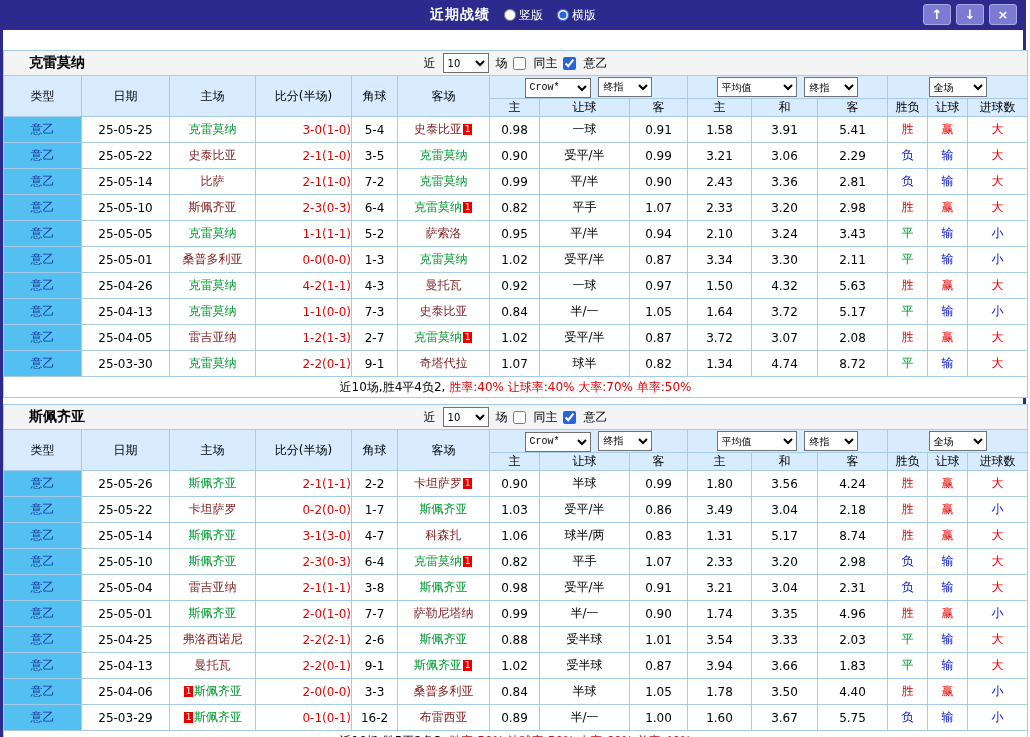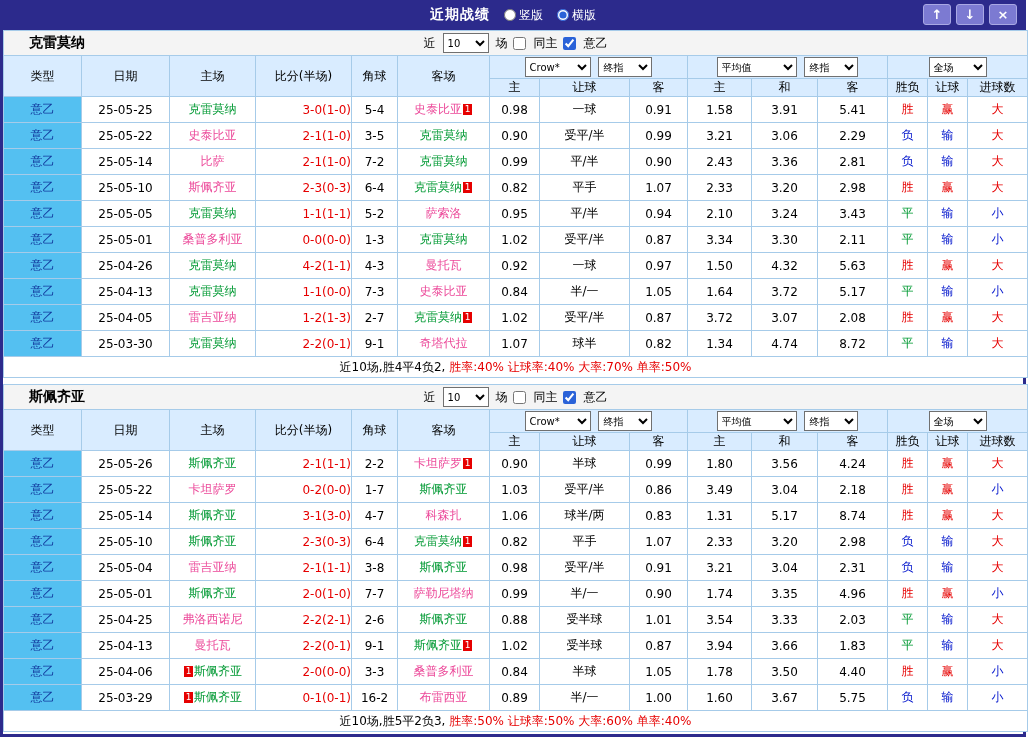--- a/index.html
+++ b/index.html
@@ -13,48 +13,48 @@
   .titlebar { height:30px; display:flex; align-items:center; position:relative;
     background:var(--titlebar-bg,#2c2a8c); color:#fff; }
   .tb-center { flex:1; display:flex; align-items:center; justify-content:center; gap:14px; }
   .tb-title { font-weight:bold; font-size:14px; letter-spacing:1px; }
   .tb-radio { display:inline-flex; align-items:center; gap:3px; font-size:12px; cursor:pointer; }
   .tb-radio input { width:12px; height:12px; }
   .tb-buttons { position:absolute; right:6px; top:4px; display:flex; gap:5px; }
   .tb-btn { width:28px; height:21px; background:var(--titlebar-button-bg,#7c7ad2);
     border:1px solid #a9a8e4; border-radius:3px; color:#fff; font-size:13px;
     line-height:1; cursor:pointer; font-family:inherit; font-weight:bold; }
-  .content { background:#fff; height:704px; padding-top:0; }
+  .content { background:#fff; height:704px; padding-top:20px; }
   .section { margin-bottom:6px; }
   table.grid { width:1024px; border-collapse:collapse; table-layout:fixed; background:#fff; }
   .grid th, .grid td { border:1px solid var(--grid-border,#a6cbe9); text-align:center;
     font-weight:normal; overflow:hidden; white-space:nowrap; padding:0; font-size:12px; }
   .team-row th { background:var(--team-row-bg,#f4f4f4); height:25px; position:relative; }
   .team-name { position:absolute; left:25px; top:50%; transform:translateY(-50%);
     font-weight:bold; font-size:14px; color:#000; }
   .controls { display:inline-flex; align-items:center; gap:5px; }
   .chk { display:inline-flex; align-items:center; gap:8px; cursor:pointer; }
   .head1 th { background:var(--header-bg,#d9ecff); height:23px; }
   .head2 th { background:var(--header-bg,#d9ecff); height:16px; }
   tbody td { height:26px; background:#fff; color:#000; }
   td.league { background:var(--league-cell-bg,#54c0f1); color:var(--league-text,#123a9e); }
   td.score { color:var(--red,#e60000);text-align:right; }
   .c-red   { color:var(--red,#e60000); }
   .c-blue  { color:var(--blue,#0014cc); }
   .c-green { color:var(--green,#009933); }
-  .c-black { color:#ec4899; }
+  .c-black { color:#7f1d1d; }
   .badge { display:inline-block; background:var(--red,#e60000); color:#fff; font-size:9px;
     line-height:11px; min-width:9px; padding:0 1px; margin:0 1px; vertical-align:1px; }
   .badge:empty { display:none; }
   tfoot td { height:21px; background:#fff; color:#000; }
   .sum-stats { color:var(--red,#e60000);margin-top:47px; }
   select { height:20px; font-size:10px; font-family:inherit; background:#fff;
     border:1px solid #707070; margin:0 2px; }
   select[data-name="match-count-select"] { width:46px; }
-  select[data-name="bookmaker-select"]   { width:66px; }
+  select[data-name="bookmaker-select"]   { width:66px;font-family:Liberation Mono, monospace; }
   select[data-name="odds-stage-select"], select[data-name="avg-stage-select"] { width:54px; }
   select[data-name="average-select"]     { width:80px; }
   select[data-name="fulltime-select"]    { width:58px; }
 </style>
 </head>
 <body>
 
 <div class="page" data-name="recent-results-panel">
   <div class="titlebar" data-name="titlebar">
     <div class="tb-center" data-name="titlebar-center">

